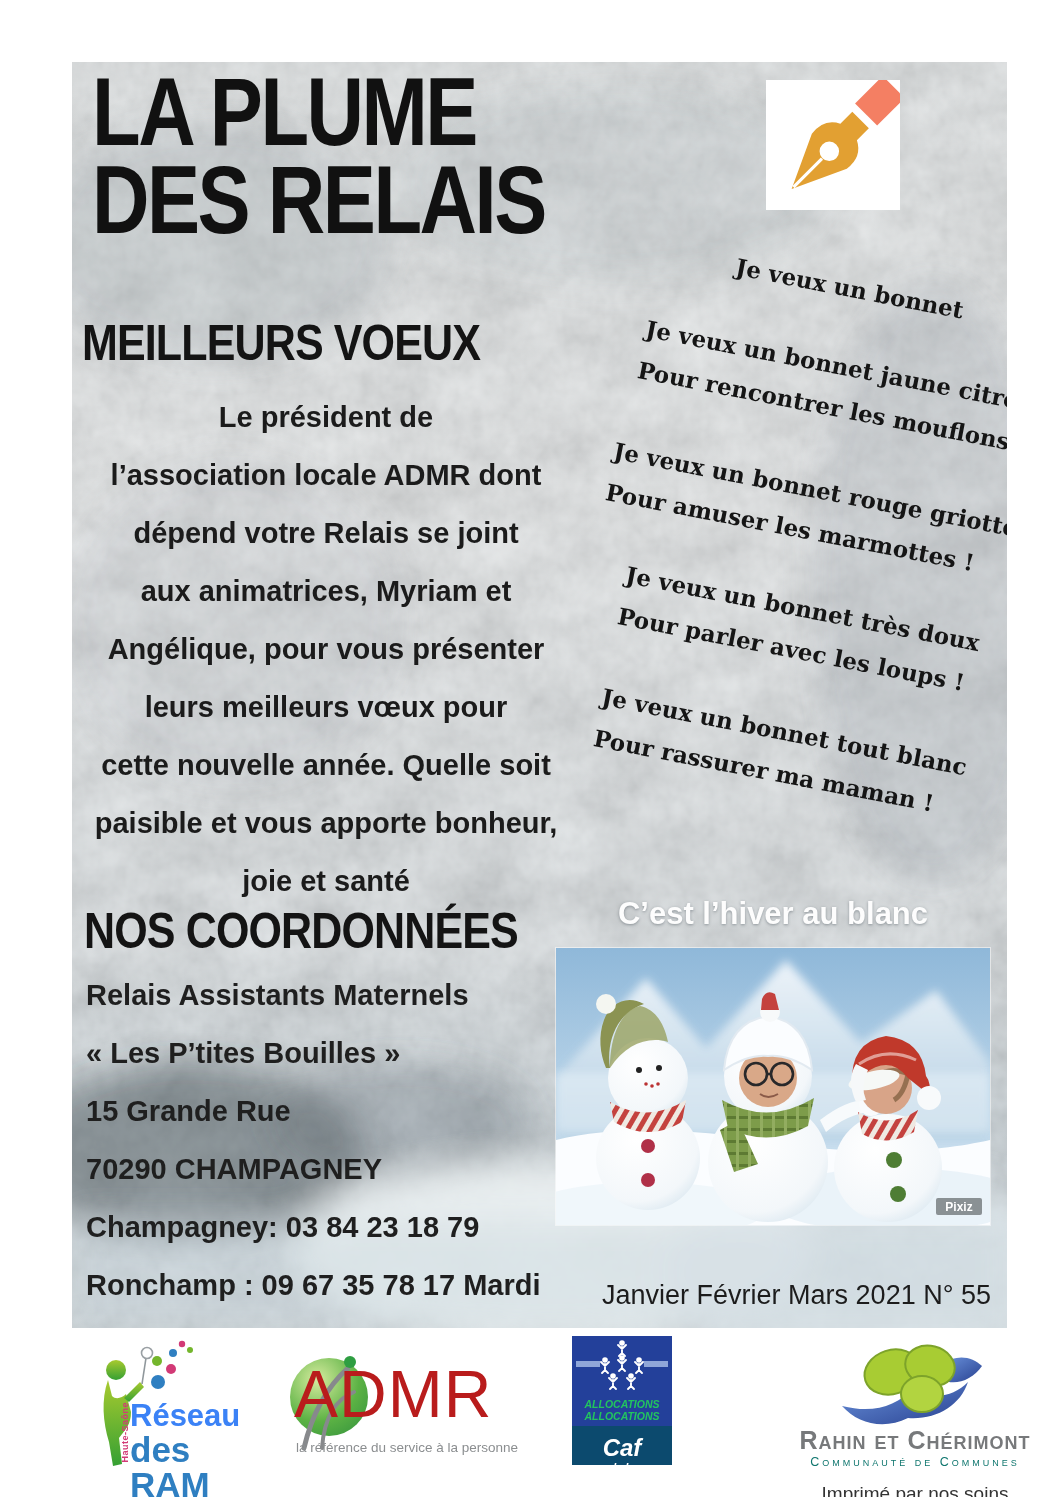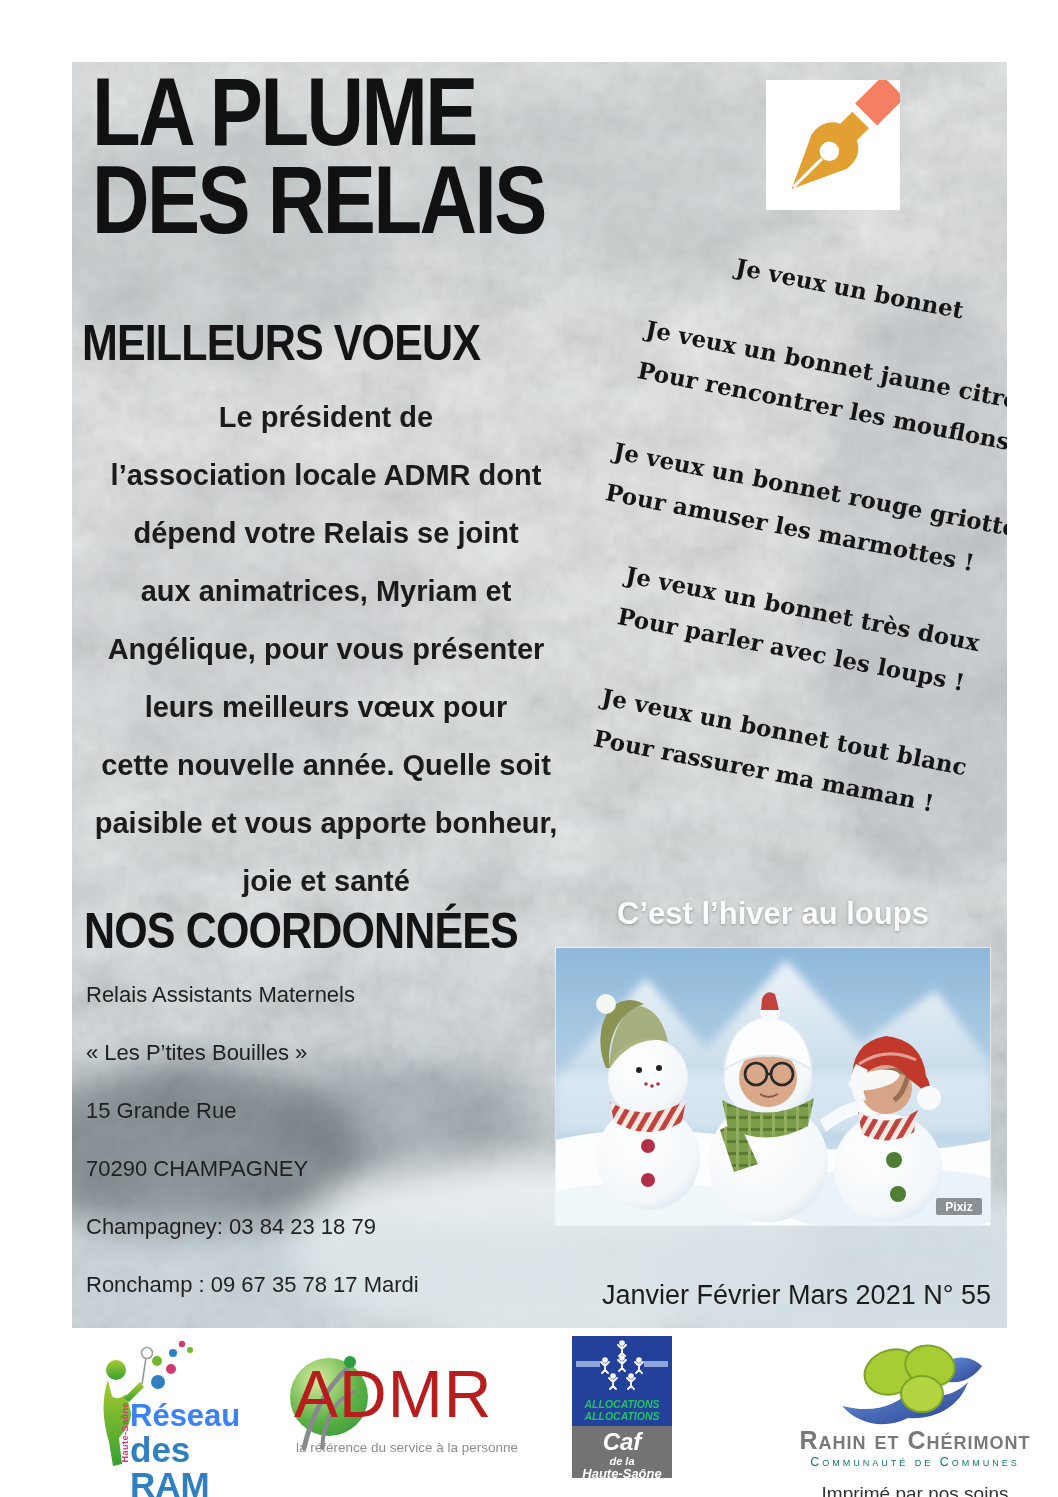--- a/index.html
+++ b/index.html
@@ -20,21 +20,21 @@
   .h-big{position:absolute;color:#141414;font-weight:700;font-size:50px;letter-spacing:-1px;
          transform:scaleX(.86);transform-origin:left top;white-space:nowrap;}
   .greeting-body{position:absolute;left:8px;top:326px;width:492px;text-align:center;
                  font-size:29px;font-weight:700;line-height:58px;color:#1b1b1b;white-space:pre-line;}
 
   .winter-caption{position:absolute;left:484px;top:834px;width:434px;text-align:center;
                   color:#fdfdfd;font-weight:700;font-size:31px;text-shadow:0 1px 3px rgba(60,70,80,.45);}
   .photo{position:absolute;left:484px;top:886px;width:434px;height:277px;overflow:hidden;
          box-shadow:0 0 0 1px rgba(255,255,255,.5);}
 
-  .contact-lines{position:absolute;left:14px;top:904px;font-size:22px;font-weight:400;
+  .contact-lines{position:absolute;left:14px;top:904px;font-size:29px;font-weight:700;
                  line-height:58px;color:#1f1f1f;white-space:nowrap;}
   .issue{position:absolute;right:16px;top:1218px;font-size:27px;color:#1c1c1c;white-space:nowrap;}
 
   
   .logo{position:absolute;}
   .ram{left:86px;top:1336px;width:150px;height:154px;}
   .ram-text{position:absolute;left:44px;top:64px;line-height:1.02;font-weight:700;}
   .ram-t1{color:#3b82f6;font-size:31px;}
   .ram-t2{color:#2f7fc1;font-size:35px;}
   .ram-v{position:absolute;left:34px;top:66px;font-size:9px;font-weight:700;color:#d23a76;
@@ -44,21 +44,21 @@
   .admr-ball{position:absolute;left:0;top:12px;width:78px;height:78px;border-radius:50%;
              background:radial-gradient(circle at 35% 28%,#d5eb9e,#5cb244 55%,#2e8f3c);}
   .admr-name{position:absolute;left:4px;top:10px;font-size:66px;font-weight:400;color:#b91c1c;
              letter-spacing:1px;}
   .admr-tag{position:absolute;left:6px;top:94px;font-size:13.5px;color:#8b8e90;white-space:nowrap;}
   .admr-fig{position:absolute;left:0;top:6px;}
 
   .caf{left:572px;top:1336px;width:100px;height:146px;font-style:italic;text-align:center;}
   .caf-blue{background:#23409a;height:90px;color:#22c55e;position:relative;}
   .caf-alloc{font-size:10.5px;font-weight:700;line-height:1.15;position:absolute;bottom:4px;width:100%;}
-  .caf-green{background:#737373;height:52px;color:#fff;line-height:1.1;padding-top:3px;box-sizing:border-box;}
+  .caf-green{background:#0c4a6e;height:39px;color:#fff;line-height:1.1;padding-top:9px;box-sizing:border-box;}
   .caf-name{font-size:24px;font-weight:700;}
   .caf-s1{font-size:11px;font-weight:700;}
   .caf-s2{font-size:13px;font-weight:700;}
 
   .cc{left:775px;top:1338px;width:280px;height:158px;text-align:center;}
   .cc-name{font-variant:small-caps;font-weight:700;font-size:25px;color:#77797b;letter-spacing:1px;
            margin-top:-4px;white-space:nowrap;}
   .cc-sub{font-variant:small-caps;font-size:12.5px;color:#0f766e;letter-spacing:3px;white-space:nowrap;}
   .cc-printed{font-size:19px;color:#333;margin-top:14px;}
 </style>
@@ -152,21 +152,21 @@
     <div class="greeting-body">Le président de
 l’association locale ADMR dont
 dépend votre Relais se joint
 aux animatrices, Myriam et
 Angélique, pour vous présenter
 leurs meilleurs vœux pour
 cette nouvelle année. Quelle soit
 paisible et vous apporte bonheur,
 joie et santé</div>
 
-    <div class="winter-caption">C’est l’hiver au loups</div>
+    <div class="winter-caption">C’est l’hiver au blanc</div>
     <div class="photo">
       <svg width="434" height="277" viewBox="0 0 434 277">
         <defs>
           <linearGradient id="sky" x1="0" y1="0" x2="0" y2="1">
             <stop offset="0" stop-color="#8fb8d9"></stop>
               <stop offset="1" stop-color="#dcebf5"></stop>
           </linearGradient>
           <linearGradient id="mount" x1="0" y1="0" x2="0" y2="1">
             <stop offset="0" stop-color="#f2f7fb"></stop>
               <stop offset="1" stop-color="#b4cfe3"></stop>

